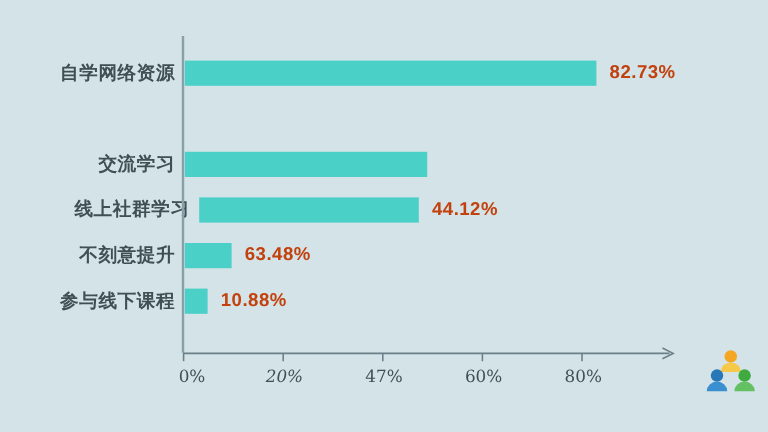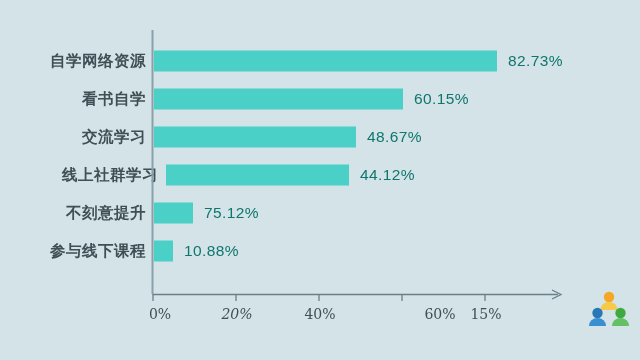--- a/index.html
+++ b/index.html
@@ -59,22 +59,22 @@
     height: 21px;
     background: #4bd0c8;
   }
 
   .value-label {
     position: absolute;
     top: 50%;
     transform: translateY(-50%);
     white-space: nowrap;
     font-size: 15.5px;
-    font-weight: normal;
-    color: #0f766e;
+    font-weight: bold;
+    color: #c2410c;
     letter-spacing: 0.4px;
   }
 
   
   #axis-svg {
     position: absolute;
     left: 0;
     top: 0;
     width: 640px;
     height: 360px;
@@ -117,42 +117,36 @@
 <div id="chart-root">
 
   <div id="plot-area">
 
     <div class="bar-row" style="top:26px;">
       <div class="cat-label">自学网络资源</div>
       <div class="bar" style="width:343px;"></div>
       <div class="value-label" style="left:508px;">82.73%</div>
     </div>
 
-    <div class="bar-row" style="top:64px;">
-      <div class="cat-label">看书自学</div>
-      <div class="bar" style="width:249px;"></div>
-      <div class="value-label" style="left:414px;">60.15%</div>
-    </div>
 
     <div class="bar-row" style="top:102px;">
       <div class="cat-label">交流学习</div>
       <div class="bar" style="width:202px;"></div>
-      <div class="value-label" style="left:367px;">48.67%</div>
     </div>
 
     <div class="bar-row" style="top:140px;margin-left:12px;">
       <div class="cat-label">线上社群学习</div>
       <div class="bar" style="width:183px;"></div>
       <div class="value-label" style="left:348px;">44.12%</div>
     </div>
 
     <div class="bar-row" style="top:178px;">
       <div class="cat-label">不刻意提升</div>
       <div class="bar" style="width:39px;"></div>
-      <div class="value-label" style="left:204px;">75.12%</div>
+      <div class="value-label" style="left:204px;">63.48%</div>
     </div>
 
     <div class="bar-row" style="top:216px;">
       <div class="cat-label">参与线下课程</div>
       <div class="bar" style="width:19px;"></div>
       <div class="value-label" style="left:184px;">10.88%</div>
     </div>
 
 
   </div>
@@ -167,23 +161,23 @@
 
     <line x1="153" y1="294.5" x2="153" y2="301" stroke="#6b7f88" stroke-width="1.3"></line>
     <line x1="236" y1="294.5" x2="236" y2="301" stroke="#6b7f88" stroke-width="1.3"></line>
     <line x1="319" y1="294.5" x2="319" y2="301" stroke="#6b7f88" stroke-width="1.3"></line>
     <line x1="402" y1="294.5" x2="402" y2="301" stroke="#6b7f88" stroke-width="1.3"></line>
     <line x1="485" y1="294.5" x2="485" y2="301" stroke="#6b7f88" stroke-width="1.3"></line>
   </svg>
 
   <div class="tick-label" style="left:160px;">0%</div>
   <div class="tick-label" style="left:237px;font-style:italic;">20%</div>
-  <div class="tick-label" style="left:320px;">40%</div>
-  <div class="tick-label" style="left:403px;margin-left:37px;">60%</div>
-  <div class="tick-label" style="left:486px;">15%</div>
+  <div class="tick-label" style="left:320px;">47%</div>
+  <div class="tick-label" style="left:403px;">60%</div>
+  <div class="tick-label" style="left:486px;">80%</div>
 
 
   <svg id="brand-logo" viewBox="0 0 46 46">
 
     <circle cx="23" cy="9" r="5.2" fill="#f5a623"></circle>
     <path d="M14.5 22 a8.5 8 0 0 1 17 0 z" fill="#f7c948"></path>
 
     <circle cx="11.5" cy="25" r="5.2" fill="#2878b8"></circle>
     <path d="M3 38 a8.5 8 0 0 1 17 0 z" fill="#3a8fd0"></path>
 

